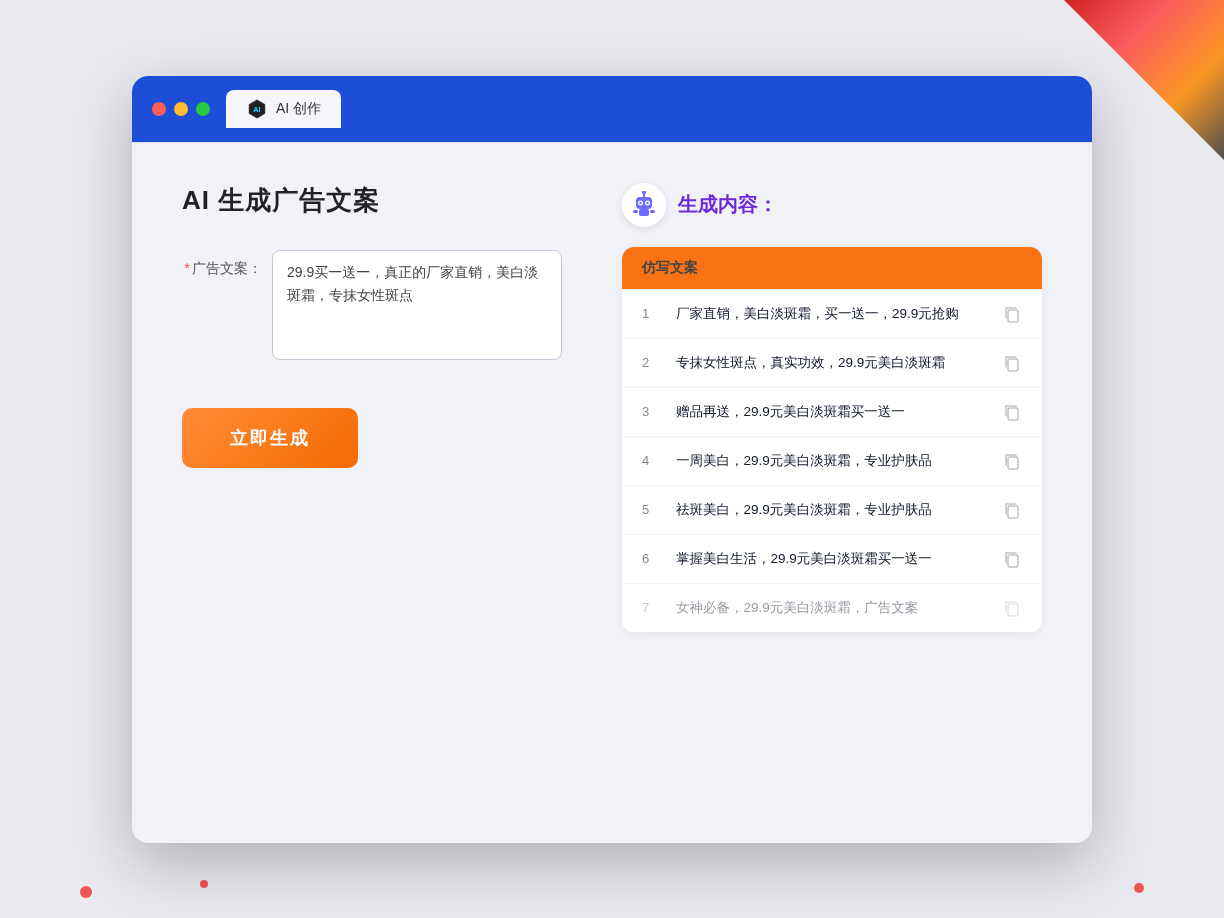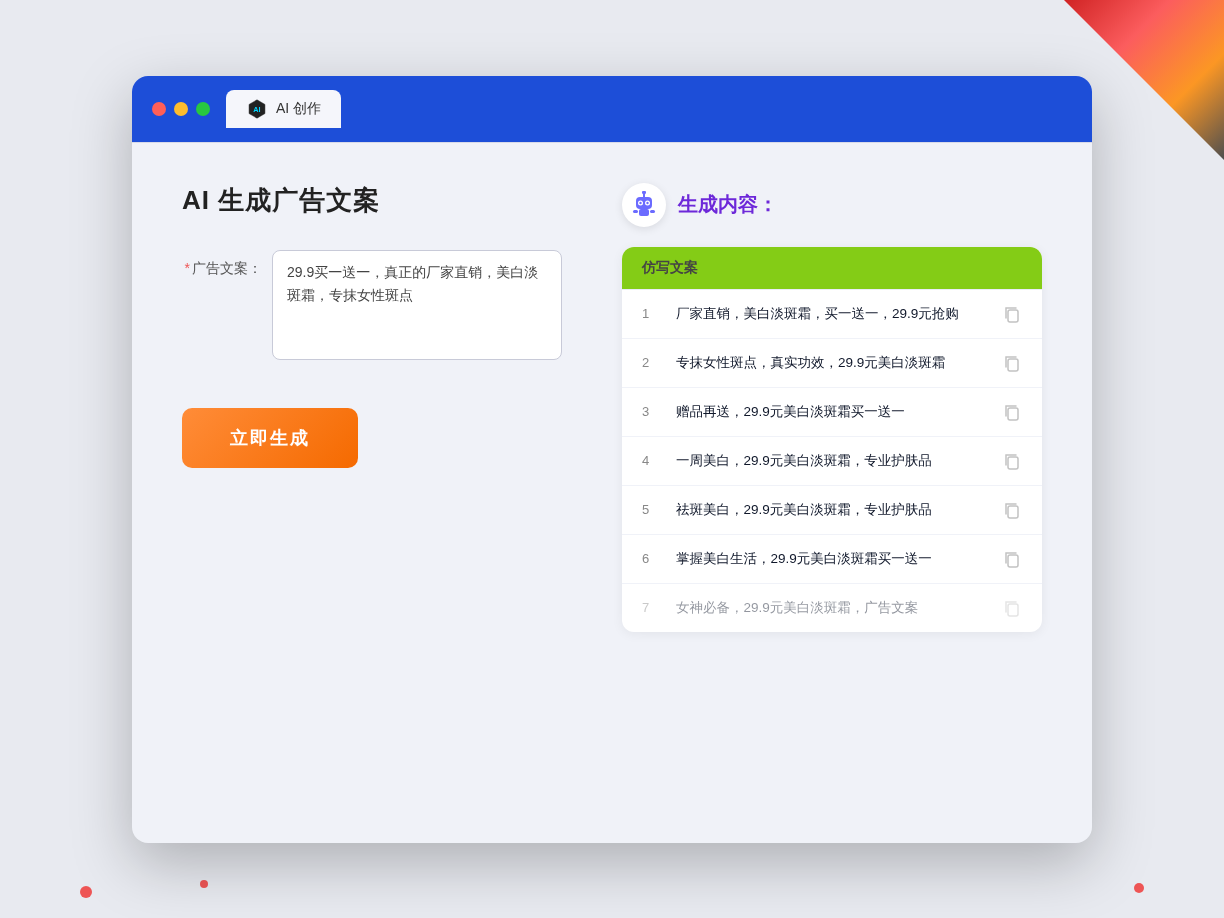--- a/index.html
+++ b/index.html
@@ -200,21 +200,21 @@
     }
 
     
     .results-container {
       background: #fff;
       border-radius: 12px;
       overflow: hidden;
       box-shadow: 0 2px 12px rgba(0,0,0,0.06);
     }
     .results-header-row {
-      background: #84cc16;
+      background: #f97316;
       padding: 12px 20px;
       font-size: 14px;
       font-weight: 600;
       color: #444;
       border-bottom: 1px solid #eaecf5;
     }
     .result-row {
       display: flex;
       align-items: center;
       padding: 14px 20px;

